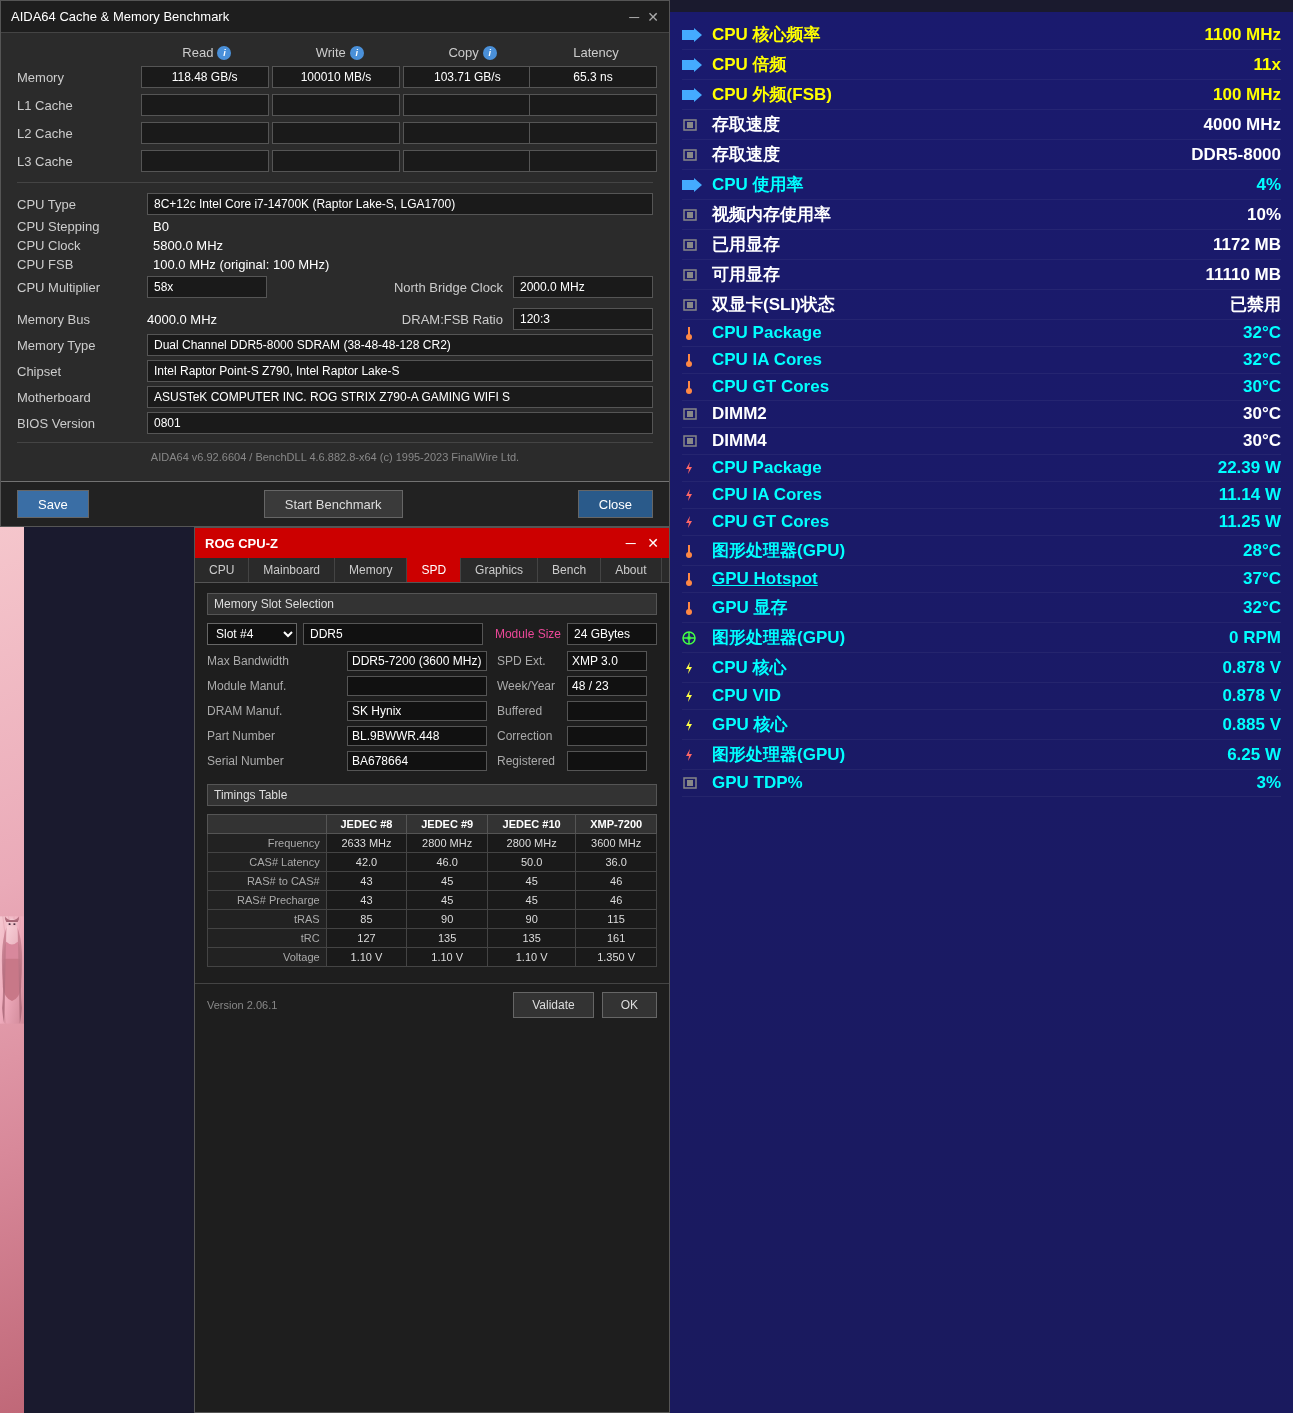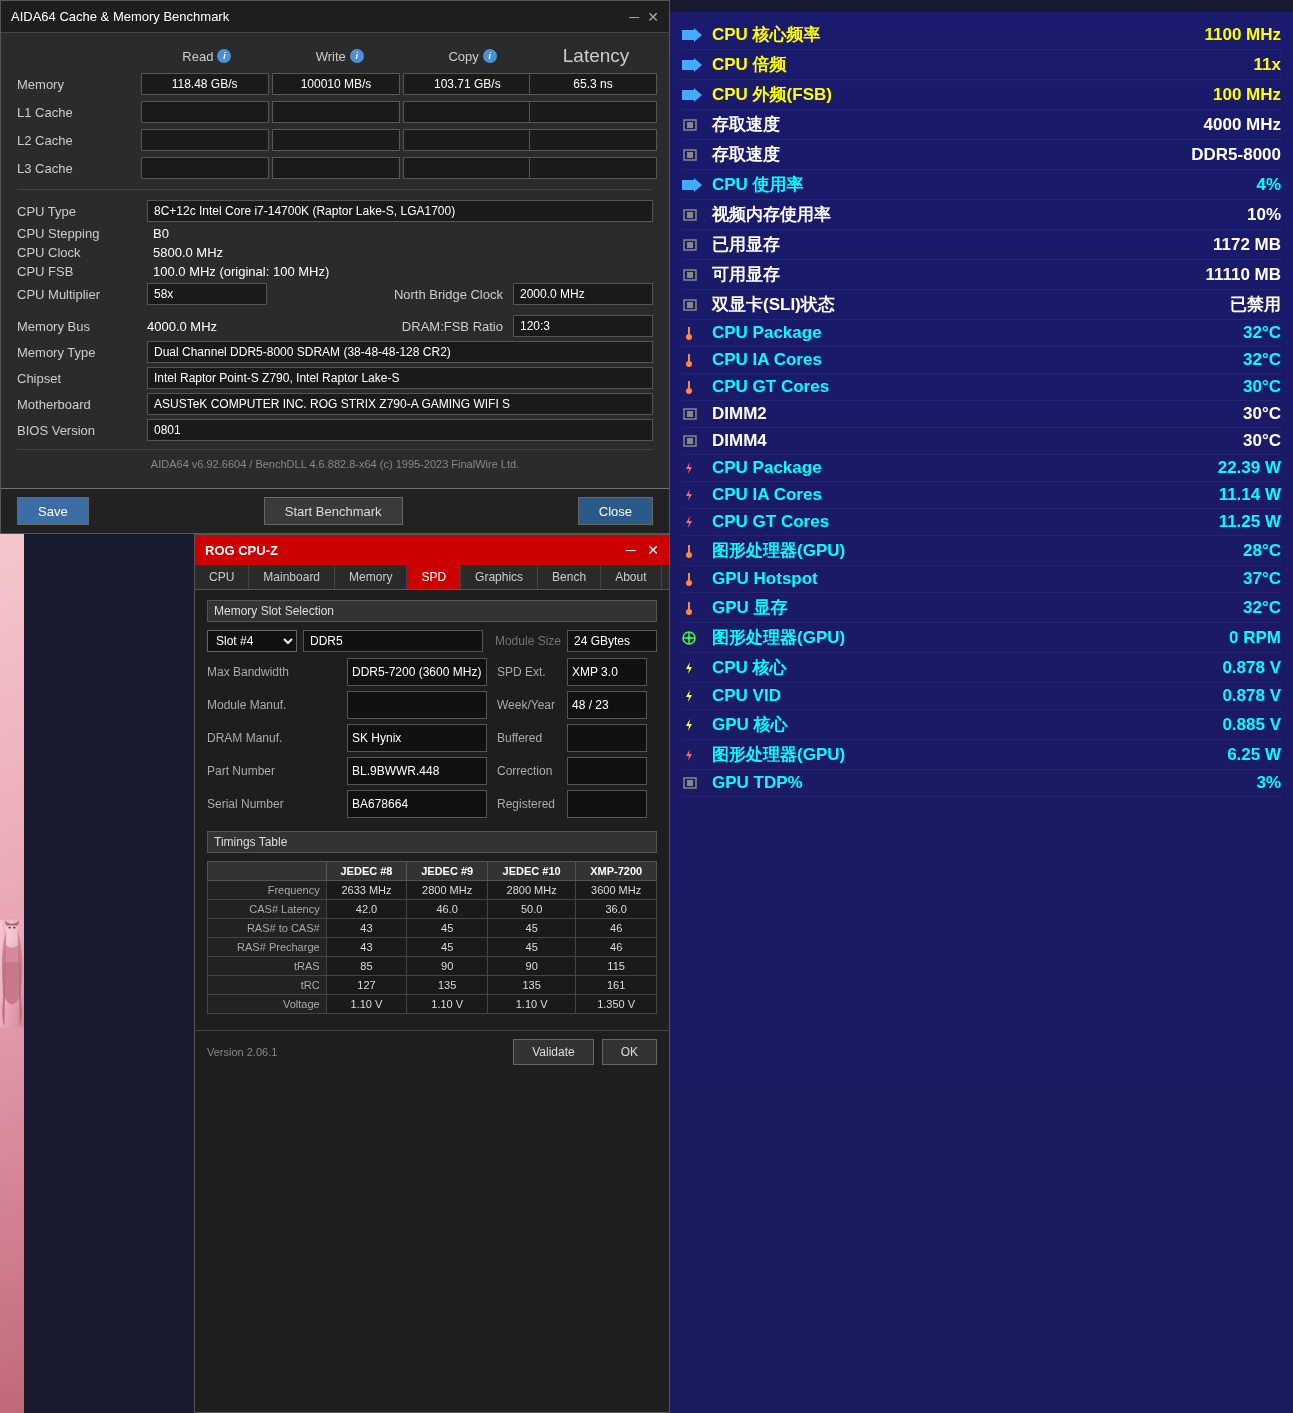--- a/index.html
+++ b/index.html
@@ -232,21 +232,21 @@
     }
     .cpuz-form-label {
       width: 140px;
       color: #aaa;
       flex-shrink: 0;
     }
     .cpuz-input {
       background: #111;
       border: 1px solid #555;
       color: #fff;
-      height: 28px;
+      height: 20px;
       padding: 0 4px;
       font-size: 12px;
     }
 
     .slot-select {
       background: #111;
       border: 1px solid #666;
       color: #fff;
       height: 22px;
       padding: 0 4px;
@@ -413,21 +413,21 @@
           <span class="info-icon">i</span>
         </div>
         <div style="width:140px; text-align:center; color:#ccc; font-size:13px; display:flex; align-items:center; justify-content:center; gap:4px;">
           <span>Write</span>
           <span class="info-icon">i</span>
         </div>
         <div style="width:140px; text-align:center; color:#ccc; font-size:13px; display:flex; align-items:center; justify-content:center; gap:4px;">
           <span>Copy</span>
           <span class="info-icon">i</span>
         </div>
-        <div style="width:120px; text-align:center; color:#ccc; font-size:19px; display:flex; align-items:center; justify-content:center; gap:4px;">
+        <div style="width:120px; text-align:center; color:#ccc; font-size:13px; display:flex; align-items:center; justify-content:center; gap:4px;">
           <span>Latency</span>
         </div>
       </div>
 
       <div style="display:flex; align-items:center; margin-bottom:6px;">
         <div style="width:130px; color:#ccc; font-size:13px;">Memory</div>
         <div style="width:140px; display:flex; justify-content:center;">
             <input class="aida-input" readonly="" value="118.48 GB/s" style="">
           </div>
         <div style="width:140px; display:flex; justify-content:center;">
@@ -641,21 +641,21 @@
         <div class="cpuz-tab">About</div>
       </div>
       <div class="cpuz-content">
 
         <div class="cpuz-section-title">Memory Slot Selection</div>
         <div style="display:flex; align-items:center; margin-bottom:6px;">
           <select class="slot-select">
             <option>Slot #4</option>
           </select>
           <div class="slot-value">DDR5</div>
-          <span style="margin-left:auto; color:#737373; font-size:12px; padding-right:6px;">Module Size</span>
+          <span style="margin-left:auto; color:#ec4899; font-size:12px; padding-right:6px;">Module Size</span>
           <div class="module-value">24 GBytes</div>
         </div>
 
         <div style="display:flex; gap:10px;">
 
           <div style="flex:1;">
             <div class="cpuz-form-row">
               <span class="cpuz-form-label">Max Bandwidth</span>
               <input class="cpuz-input" style="width: 140px;" readonly="" value="DDR5-7200 (3600 MHz)">
             </div>
@@ -962,21 +962,21 @@
       <span class="hw-label" style="color: rgb(0, 255, 255);">图形处理器(GPU)</span>
       <span class="hw-value" style="color: rgb(0, 255, 255);">28°C</span>
     </div>
     <div class="hw-row">
       <div class="hw-icon" style="color: rgb(255, 136, 68); font-size: 14px;">
         <svg width="14" height="14" viewBox="0 0 14 14">
           <circle cx="7" cy="11" r="3" fill="#f84"></circle>
           <rect x="6" y="1" width="2" height="8" fill="#f84"></rect>
         </svg>
       </div>
-      <span class="hw-label" style="color: rgb(0, 255, 255);">GPU Hotspot</span>
+      <span class="hw-label" style="color: rgb(0, 255, 255); text-decoration: underline;">GPU Hotspot</span>
       <span class="hw-value" style="color: rgb(0, 255, 255);">37°C</span>
     </div>
     <div class="hw-row">
       <div class="hw-icon" style="color: rgb(255, 136, 68); font-size: 14px;">
         <svg width="14" height="14" viewBox="0 0 14 14">
           <circle cx="7" cy="11" r="3" fill="#f84"></circle>
           <rect x="6" y="1" width="2" height="8" fill="#f84"></rect>
         </svg>
       </div>
       <span class="hw-label" style="color: rgb(0, 255, 255);">GPU 显存</span>

